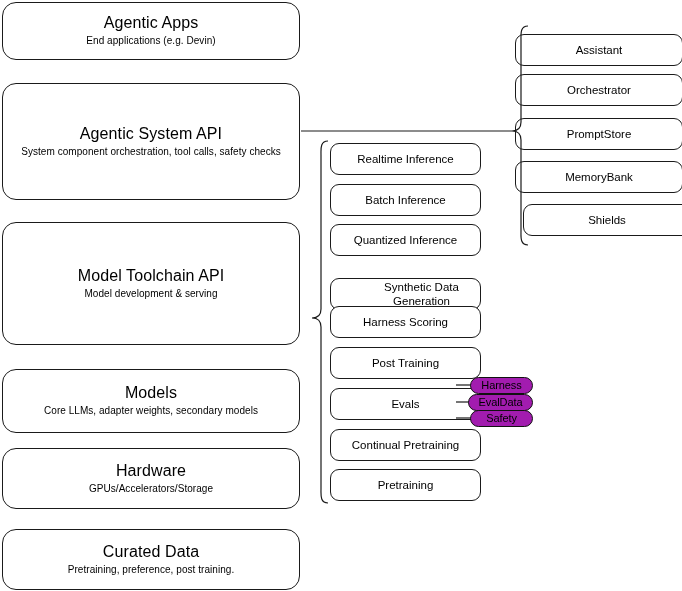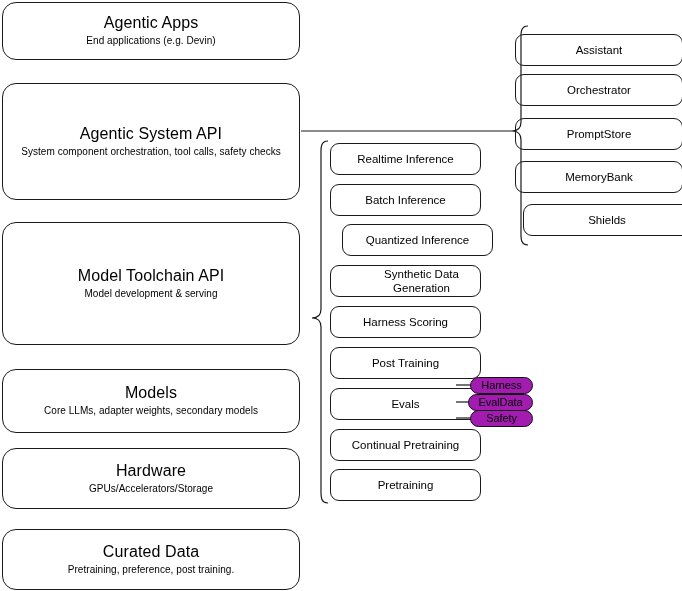--- a/index.html
+++ b/index.html
@@ -154,24 +154,24 @@
     <div class="title">Curated Data</div>
     <div class="sub">Pretraining, preference, post training.</div>
   </div>
 
   <div class="node chip mid" style="top:143px;">
     <span>Realtime Inference</span>
   </div>
   <div class="node chip mid" style="top:184px;">
     <span>Batch Inference</span>
   </div>
-  <div class="node chip mid" style="top:224px;margin-left:12px;">
+  <div class="node chip mid" style="top:224px;">
     <span>Quantized Inference</span>
   </div>
-  <div class="node chip mid" style="top:265px;padding-left:32px;">
+  <div class="node chip mid" style="top:278px;padding-left:32px;">
     <span>Synthetic Data Generation</span>
   </div>
   <div class="node chip mid" style="top:306px;">
     <span>Harness Scoring</span>
   </div>
   <div class="node chip mid" style="top:347px;">
     <span>Post Training</span>
   </div>
   <div class="node chip mid" style="top:388px;">
     <span>Evals</span>

